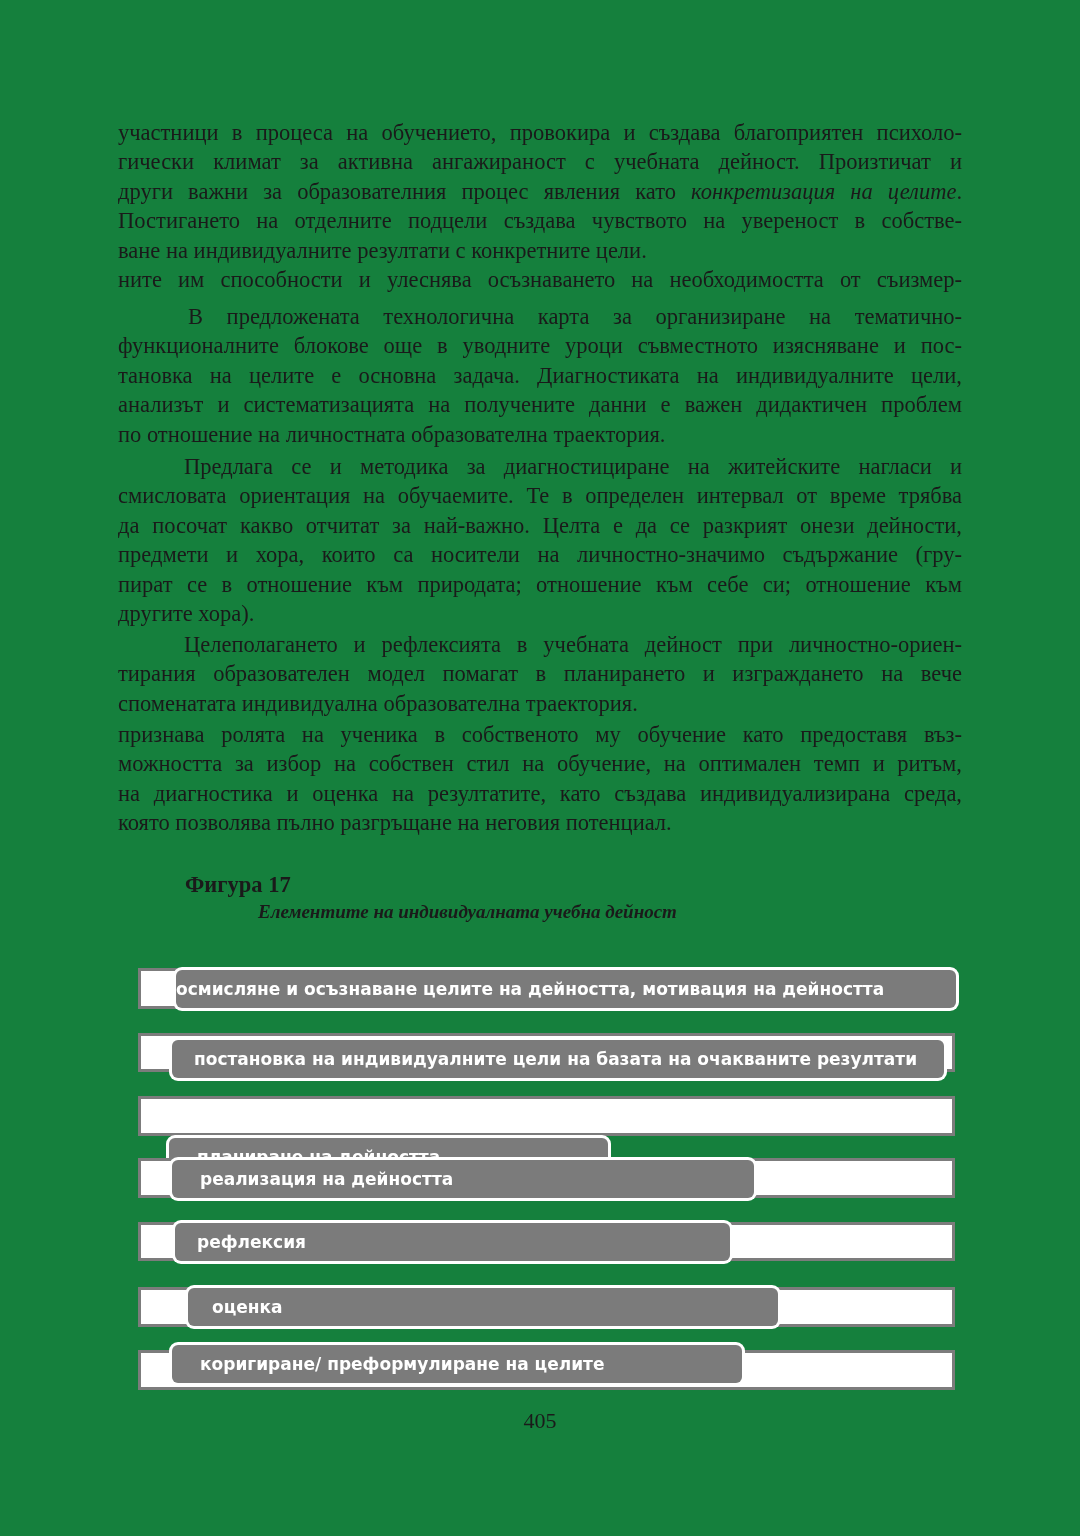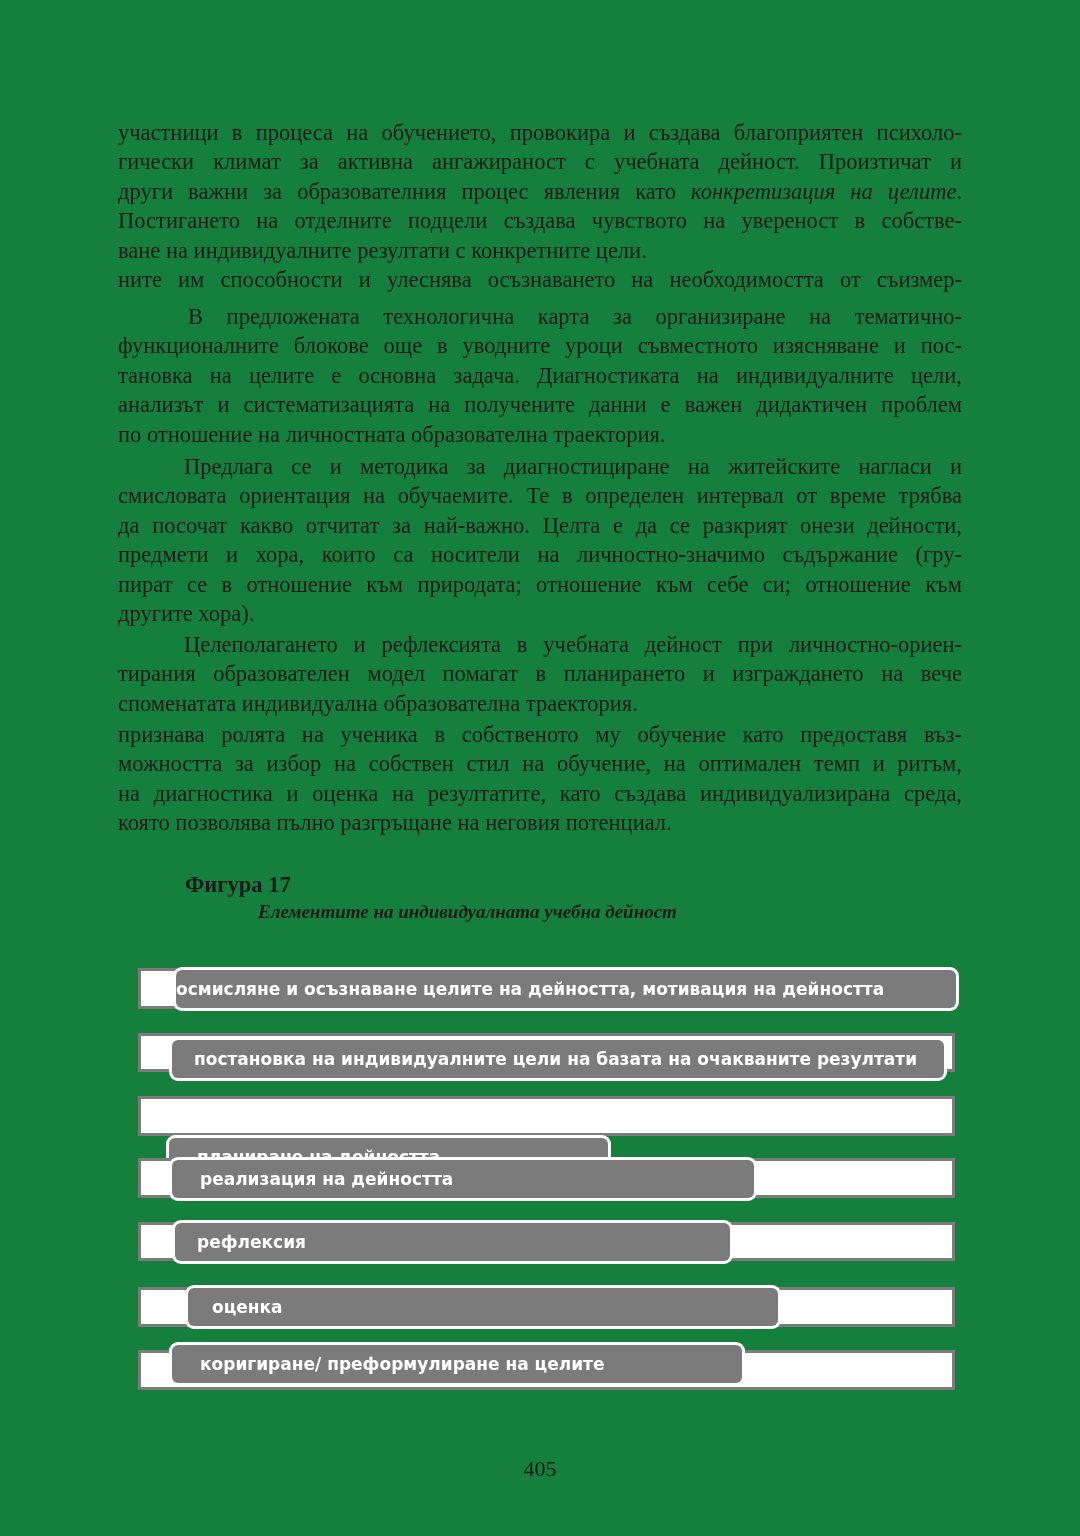--- a/index.html
+++ b/index.html
@@ -29,21 +29,21 @@
   }
   .pill {
     position: absolute; background: #7b7b7b; border-radius: 6px;
     box-shadow: 0 0 0 3px #ffffff;
     color: #ffffff; font-family: "DejaVu Sans", "Liberation Sans", sans-serif; font-weight: bold;
     font-size: 17px; line-height: 38px; height: 38px; box-sizing: border-box; 
     white-space: nowrap; overflow: hidden;
   }
   .page-number {
     position: absolute; left: 0; width: 1080px; top: 1408px; text-align: center;
-    font-family: "Liberation Serif", serif; font-size: 22px; color: #1a1a1a; margin-top: 48px;
+    font-family: "Liberation Serif", serif; font-size: 22px; color: #1a1a1a;
   }
 </style>
 </head>
 <body>
 
 <div class="page">
 
   <div class="text-block" style="top:118px;">
     <span class="line">участници в процеса на обучението, провокира и създава благоприятен психоло-</span>
     <span class="line">гически климат за активна ангажираност с учебната дейност. Произтичат и</span>

